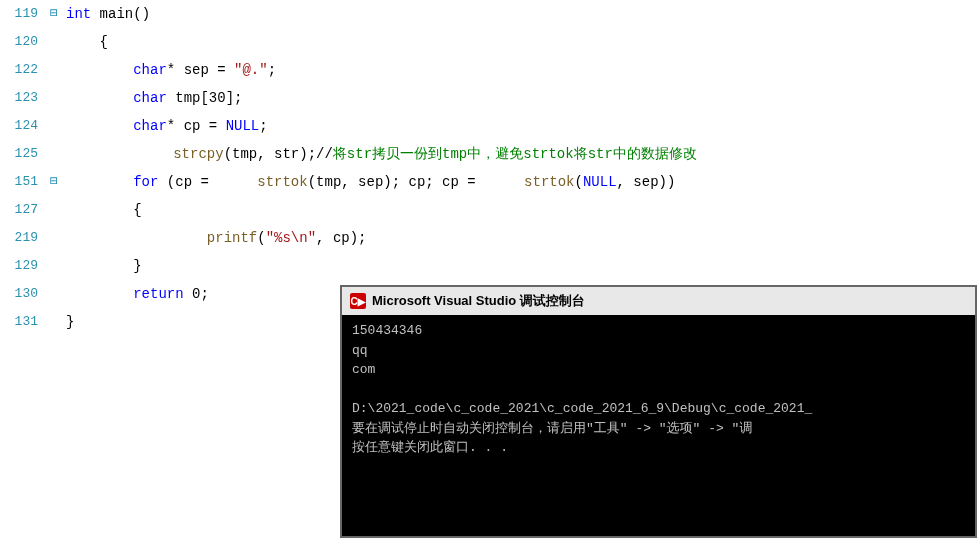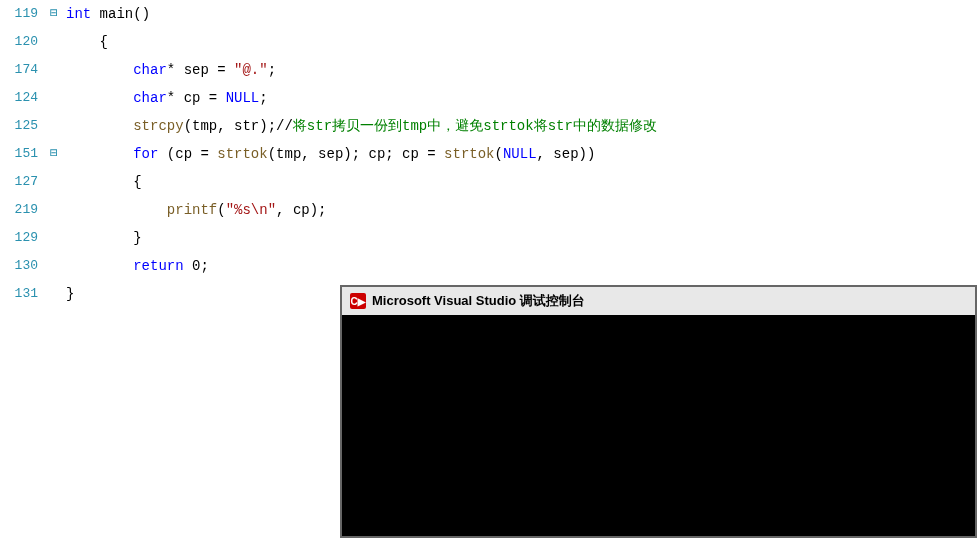--- a/index.html
+++ b/index.html
@@ -60,21 +60,21 @@
       flex: 1;
       padding-left: 4px;
       white-space: pre;
       color: #000000;
       font-size: 14px;
     }
 
     
     .kw { color: #0000ff; } 
     .str { color: #a31515; } 
-    .fn { color: #795e26; } 
+    .fn { color: #795e26; margin-left: 40px; } 
     .comment { color: #008000; }
     .null-kw { color: #0000ff; }
     .var { color: #000000; }
 
     .line-border {
       width: 4px;
       min-width: 4px;
       background: transparent;
     }
 
@@ -152,23 +152,29 @@
         <div class="code-content"><span class="kw">int</span><span class="var"> main()</span></div>
       </div>
       <div class="code-line">
         <div class="line-border" style="background: rgb(78, 201, 78);"></div>
         <div class="line-number">120</div>
         <div class="gutter"></div>
         <div class="code-content"><span>    </span><span class="var">{</span></div>
       </div>
       <div class="code-line">
         <div class="line-border" style="background: rgb(78, 201, 78);"></div>
-        <div class="line-number">174</div>
+        <div class="line-number">122</div>
         <div class="gutter"></div>
         <div class="code-content"><span>        </span><span class="kw">char</span><span class="var">* sep = </span><span class="str">"@."</span><span class="var">;</span></div>
+      </div>
+      <div class="code-line">
+        <div class="line-border" style="background: rgb(78, 201, 78);"></div>
+        <div class="line-number">123</div>
+        <div class="gutter"></div>
+        <div class="code-content"><span>        </span><span class="kw">char</span><span class="var"> tmp[30];</span></div>
       </div>
       <div class="code-line">
         <div class="line-border" style="background: rgb(78, 201, 78);"></div>
         <div class="line-number">124</div>
         <div class="gutter"></div>
         <div class="code-content"><span>        </span><span class="kw">char</span><span class="var">* cp = </span><span class="null-kw">NULL</span><span class="var">;</span></div>
       </div>
       <div class="code-line">
         <div class="line-border" style="background: rgb(78, 201, 78);"></div>
         <div class="line-number">125</div>
@@ -211,14 +217,23 @@
         <div class="gutter"></div>
         <div class="code-content"><span class="var">}</span></div>
       </div>
     </div>
 
   <div class="console-overlay">
     <div class="console-titlebar">
       <div class="console-icon">C▶</div>
       <span class="console-title">Microsoft Visual Studio 调试控制台</span>
     </div>
+    <div class="console-body" id="console-body">
+    <div class="console-output-line">150434346</div>
+        <div class="console-output-line">qq</div>
+        <div class="console-output-line">com</div>
+        <div class="console-output-line">&nbsp;</div>
+        <div class="console-output-line">D:\2021_code\c_code_2021\c_code_2021_6_9\Debug\c_code_2021_</div>
+        <div class="console-output-line">要在调试停止时自动关闭控制台，请启用"工具" -&gt; "选项" -&gt; "调</div>
+        <div class="console-output-line">按任意键关闭此窗口. . .</div>
+      </div>
   </div>
 </div>
 
 </body></html>

